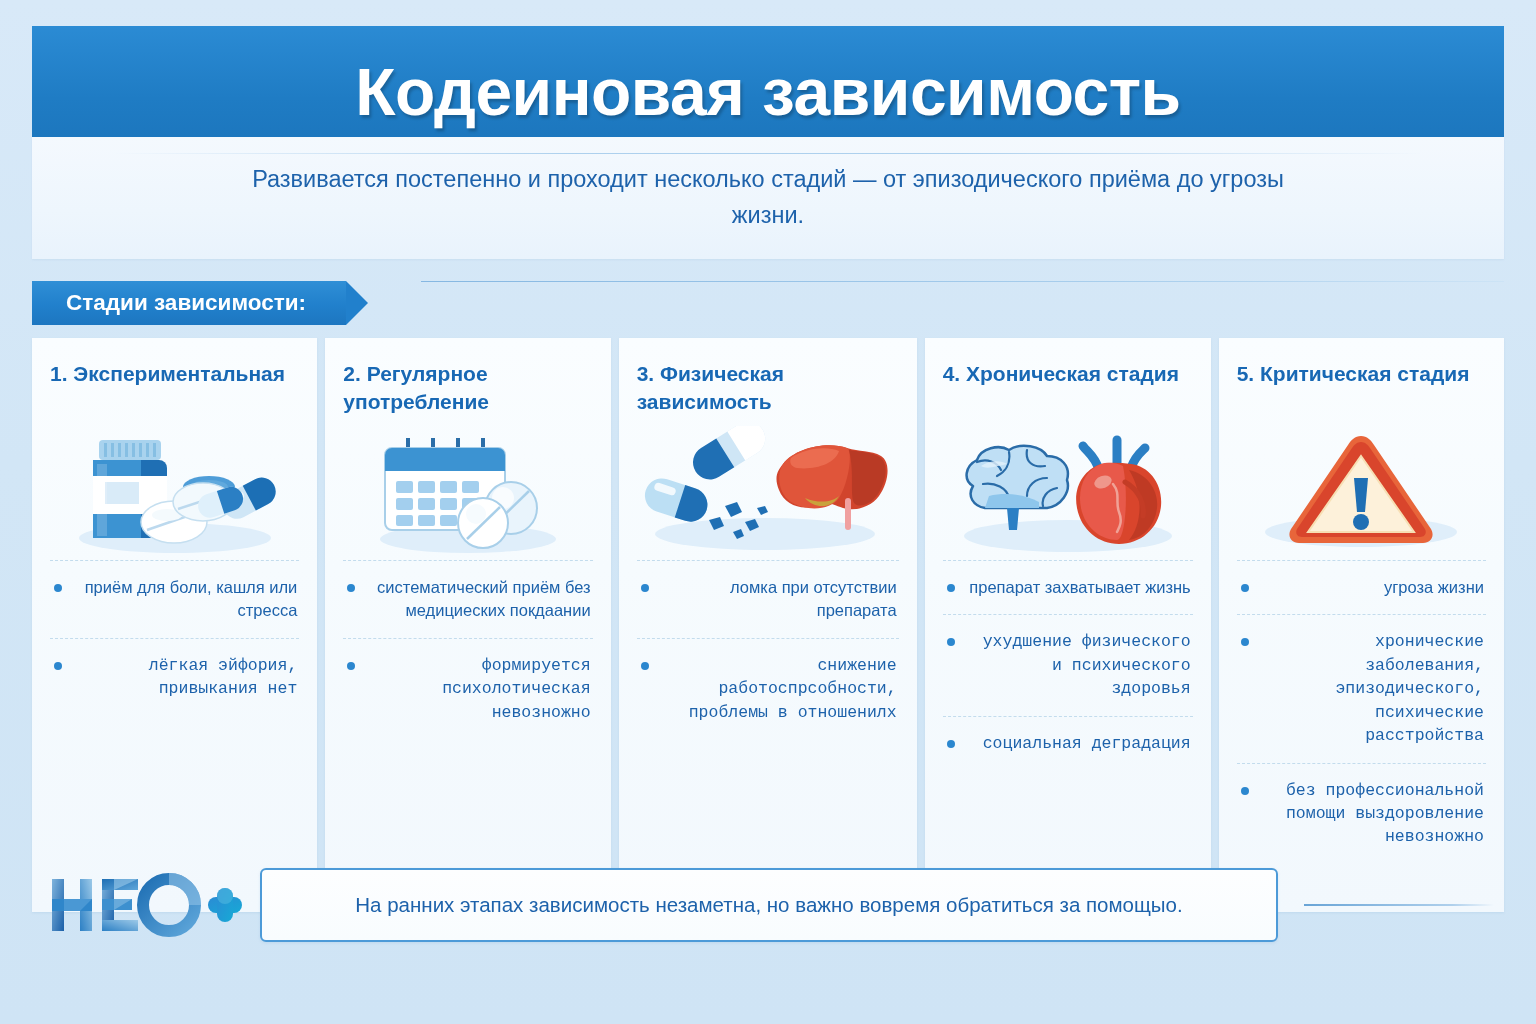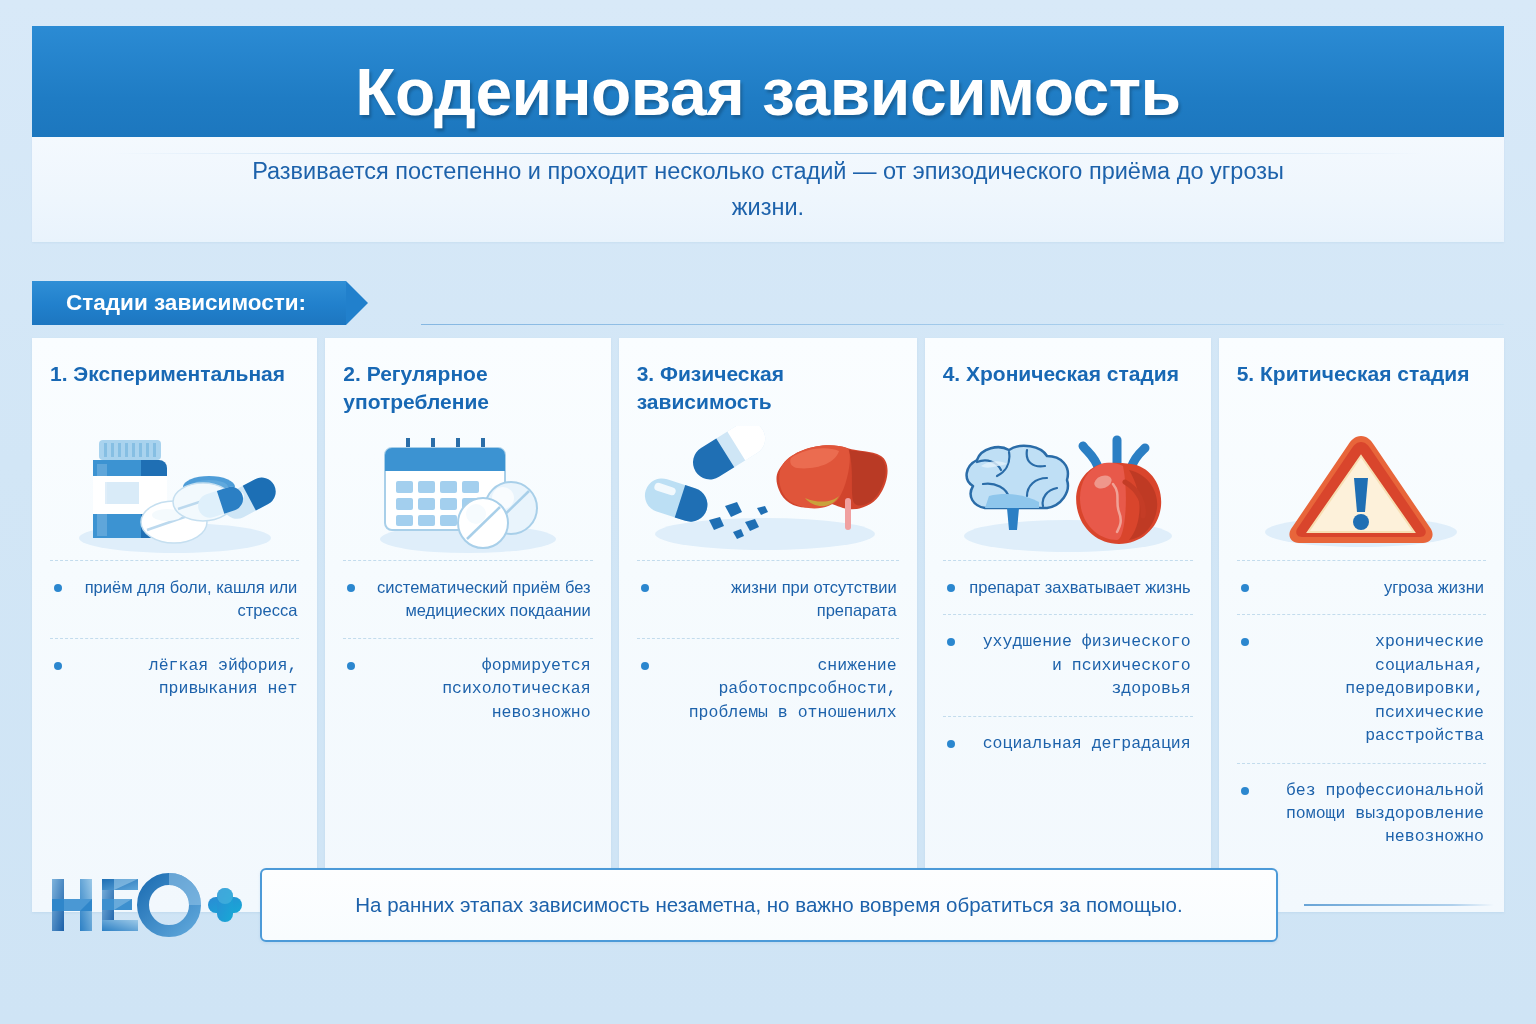--- a/index.html
+++ b/index.html
@@ -46,21 +46,21 @@
     text-shadow: 2px 3px 3px rgba(0,0,0,0.22);
     white-space: nowrap;
   }
 
   
   .subtitle-panel {
     position: absolute;
     left: 32px;
     top: 137px;
     width: 1472px;
-    height: 105px;
+    height: 122px;
     background: linear-gradient(180deg, #f4f9fe 0%, #eef6fd 60%, #e9f3fc 100%);
     display: flex;
     align-items: center;
     justify-content: center;
     box-shadow: 0 1px 2px rgba(100,150,190,0.10);
   }
   .subtitle-panel::before {
     content: "";
     position: absolute;
     left: 80px; right: 80px; top: 16px;
@@ -76,21 +76,21 @@
   }
 
   
   .section-row {
     position: absolute;
     left: 32px;
     top: 281px;
     width: 1472px;
     height: 44px;
     display: flex;
-    align-items: flex-end;
+    align-items: flex-start;
     gap: 47px;
   }
   .section-tab {
     position: relative;
     height: 44px;
     padding: 0 40px 0 34px;
     background: linear-gradient(180deg, #2f8fd6 0%, #2180cc 55%, #1d76c0 100%);
     display: flex;
     align-items: center;
     color: #ffffff;
@@ -393,21 +393,21 @@
             <path d="M16 16 C30 6, 52 4, 64 9 C60 22, 40 28, 22 26 C16 25, 14 20, 16 16 Z" fill="#ef7458" opacity="0.75"></path>
             <path d="M74 8 C86 10, 98 10, 106 16 C114 23, 111 40, 103 52 C96 62, 86 66, 80 62 C74 57, 80 32, 74 8 Z" fill="#b93a25"></path>
             <path d="M30 56 C44 62, 58 60, 64 54 C58 66, 40 68, 30 56 Z" fill="#c9a23c"></path>
             <rect x="70" y="56" width="6" height="32" rx="3" fill="#f0a0a0"></rect>
           </g>
         </svg>
       </div>
       <div class="bullets">
         <div class="bullet">
           <span class="dot"></span>
-          <span class="btext">жизни при отсутствии препарата</span>
+          <span class="btext">ломка при отсутствии препарата</span>
         </div>
         <div class="bullet">
           <span class="dot"></span>
           <span class="btext">снижение работоспрсобности, проблемы в отношенилх</span>
         </div>
       </div>
     </div>
 
     <div class="card">
       <div class="card-title">4. Хроническая стадия</div>
@@ -467,21 +467,21 @@
           <circle cx="115" cy="96" r="8" fill="#1f6fb4"></circle>
         </svg>
       </div>
       <div class="bullets">
         <div class="bullet">
           <span class="dot"></span>
           <span class="btext">угроза жизни</span>
         </div>
         <div class="bullet">
           <span class="dot"></span>
-          <span class="btext">хронические социальная, передовировки, психические расстройства</span>
+          <span class="btext">хронические заболевания, эпизодического, психические расстройства</span>
         </div>
         <div class="bullet">
           <span class="dot"></span>
           <span class="btext">без профессиональной помощи выздоровление невозножно</span>
         </div>
       </div>
     </div>
 
   </div>
 

